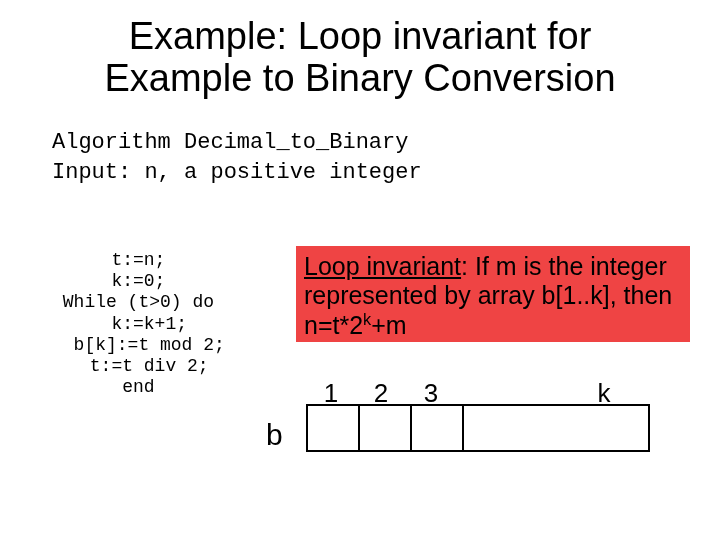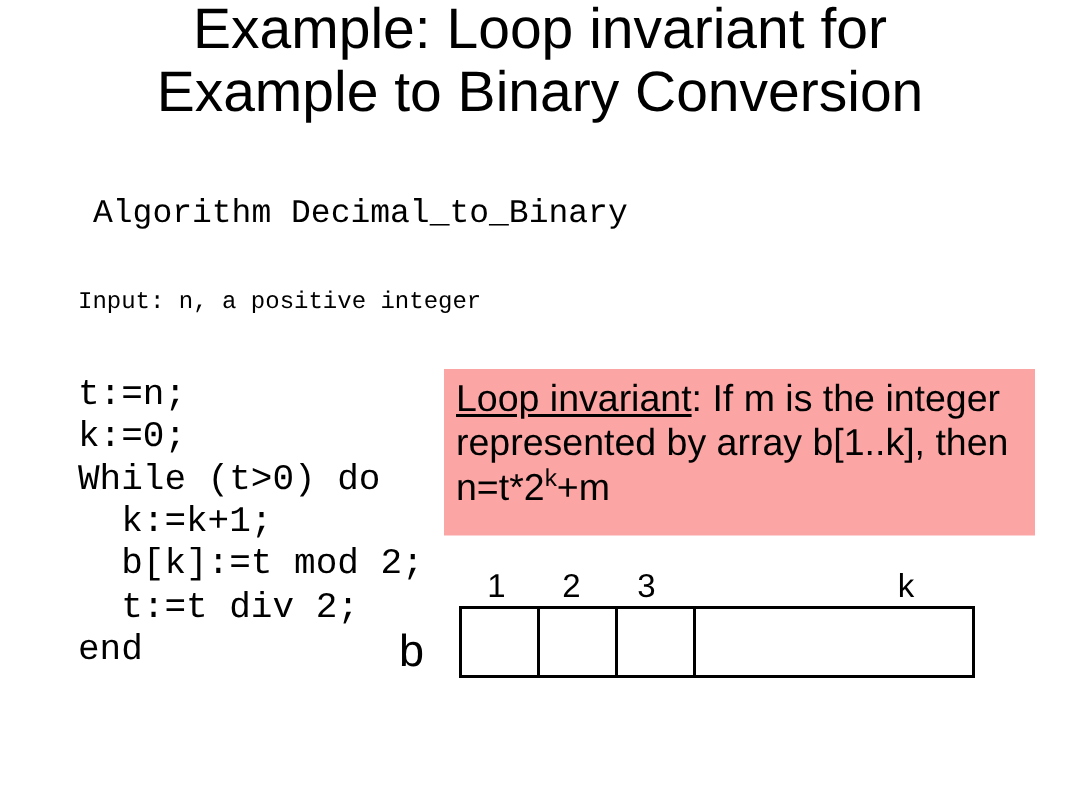--- a/index.html
+++ b/index.html
@@ -15,56 +15,56 @@
   .slide {
     position: relative;
     width: 720px;
     height: 540px;
     box-sizing: border-box;
   }
   .title {
     text-align: center;
     font-size: 38px;
     line-height: 1.1;
-    padding: 0 40px 10px 40px;
+    padding: 16px 40px 10px 40px;
     font-weight: 400;
   }
   .mono {
     font-family: "Courier New", Courier, monospace;
   }
   .algname {
     position: absolute;
     left: 52px;
     top: 130px;
     font-size: 22px;
-    margin-left: 10px;
   }
   .ioblock {
     position: absolute;
     left: 52px;
-    top: 192px;
-    font-size: 16px;
+    top: 160px;
+    font-size: 22px;
     line-height: 1.15;
     white-space: nowrap;
   }
   .codeblock {
     position: absolute;
     left: 52px;
     top: 250px;
-    font-size: 24px;
+    font-size: 18px;
     line-height: 1.18;
     white-space: pre;
+    text-align: center;
   }
   .invariant {
     position: absolute;
     left: 296px;
     top: 246px;
     width: 378px;
-    background: #fca5a5;
-    padding: 6px 8px 17px 8px;
+    background: #ef4444;
+    padding: 6px 8px 2px 8px;
     font-size: 25px;
     line-height: 1.15;
   }
   .invariant .label { text-decoration: underline; }
   .invariant sup { font-size: 0.65em; }
   .diagram {
     position: absolute;
     left: 266px;
     top: 378px;
     width: 400px;
@@ -90,21 +90,21 @@
     height: 100%;
   }
   .cells .c1 { width: 50px; }
   .cells .c2 { width: 50px; }
   .cells .c3 { width: 50px; }
   .cells .cgap { flex: 1; border-right: none; }
   .cells .ck { width: 80px; border-right: none; }
   .toprow, .botrow {
     position: absolute;
     left: 40px;
-    font-size: 22px;
+    font-size: 26px;
   }
   .toprow { top: 0px; }
   .botrow { top: 76px; }
   .toprow span, .botrow span {
     display: inline-block;
     text-align: center;
   }
   .w50 { width: 50px; }
   .wgap { width: 108px; }
   .wk { width: 80px; }

